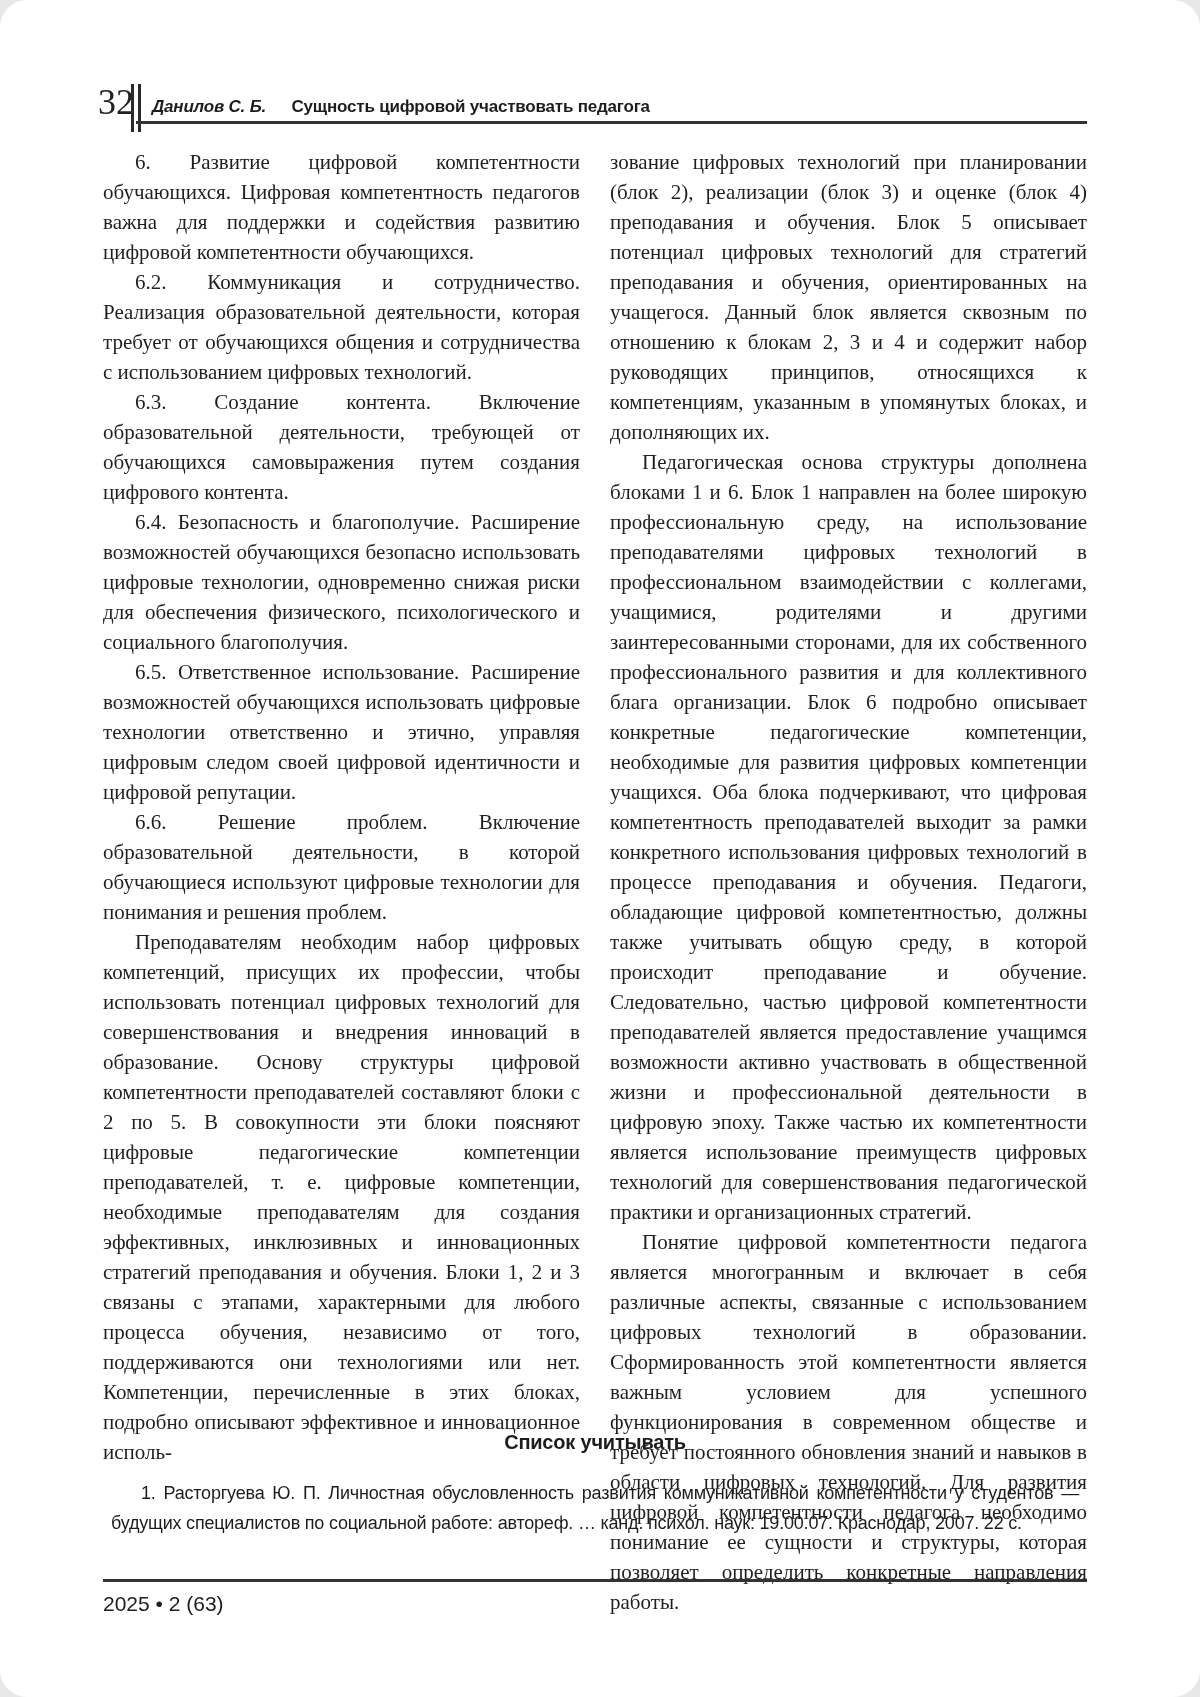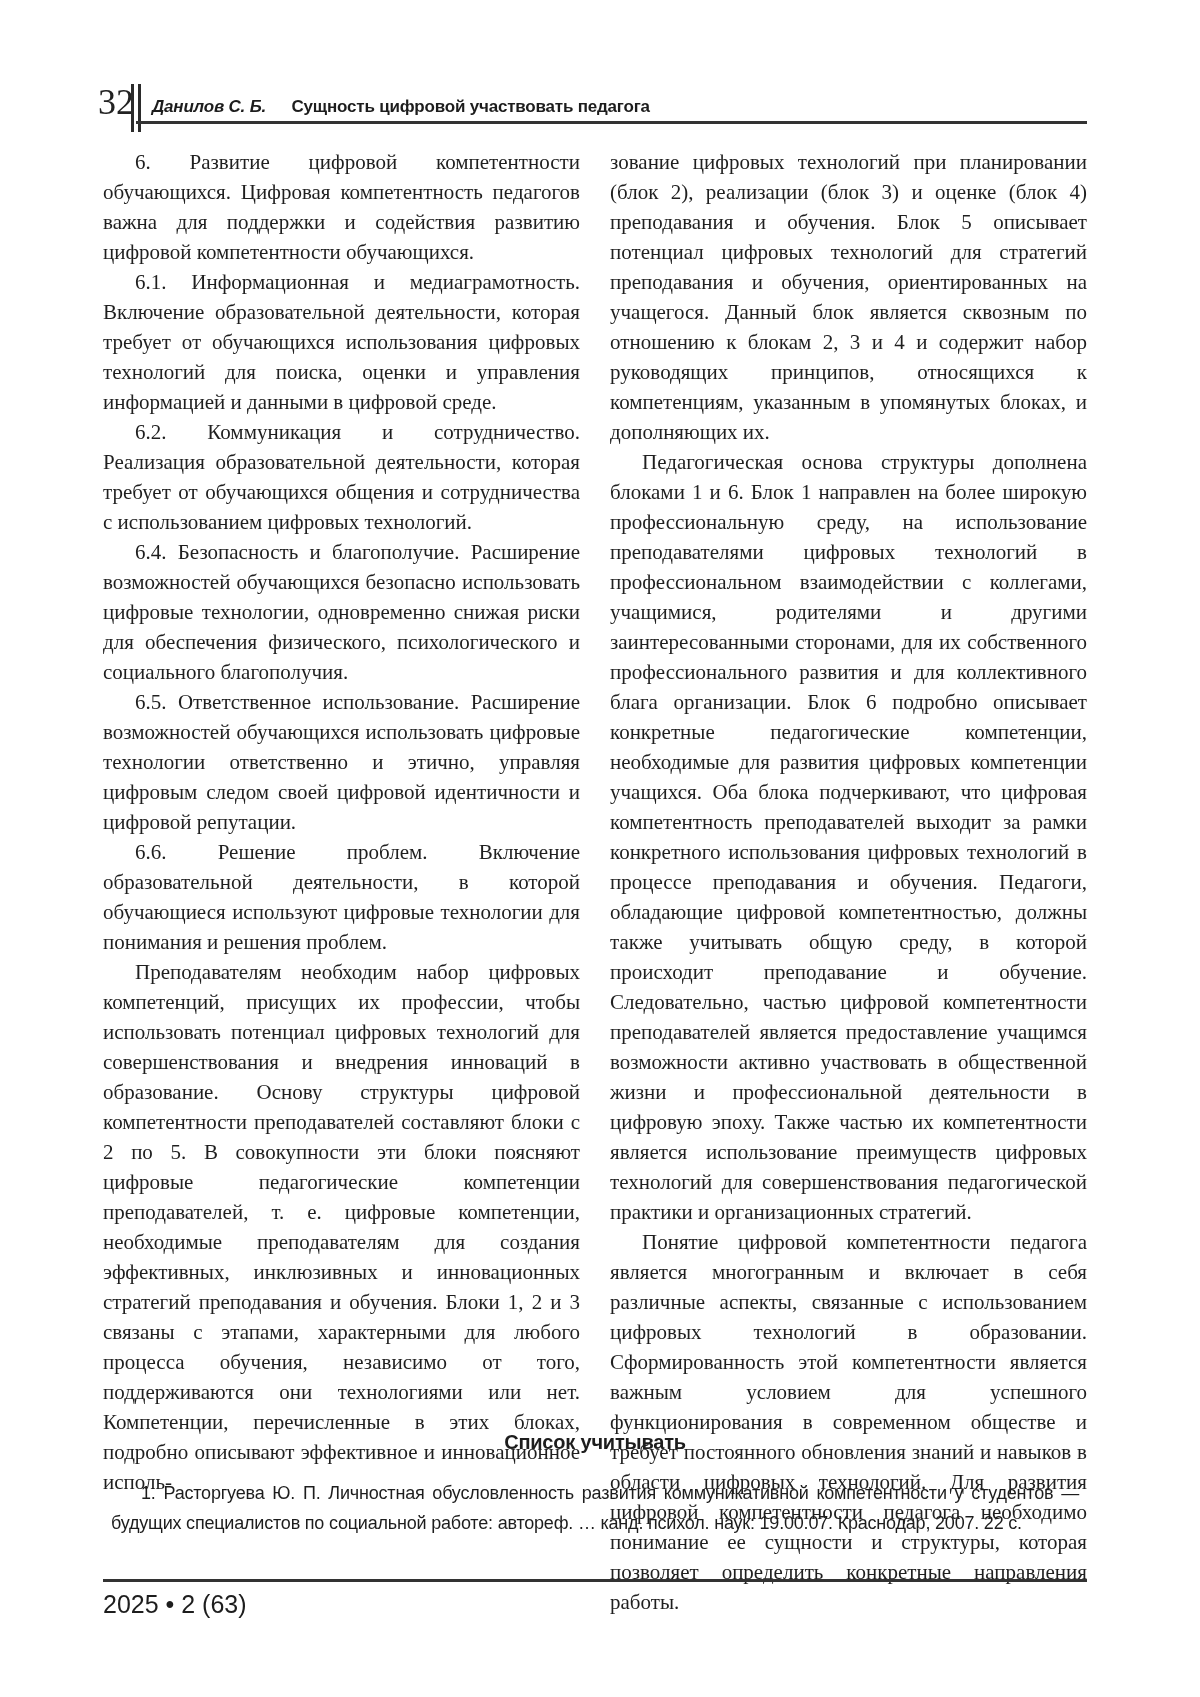--- a/index.html
+++ b/index.html
@@ -3,20 +3,21 @@
 <meta charset="utf-8">
 <style>
   html,body{margin:0;padding:0;background:#e8e8e8;}
   .page{
     position:relative;
     width:1200px;height:1697px;
     background:#ffffff;
     color:#1f1f1f;
     font-family:"Liberation Serif", serif;
     overflow:hidden;
+    border-radius:27px;
   }
   
   .pageno{
     position:absolute;left:98px;top:82px;
     font-family:"Liberation Serif", serif;
     font-size:36px;line-height:40px;color:#222;
   }
   .head-bars{
     position:absolute;left:131px;top:84px;
     width:4px;height:48px;
@@ -66,41 +67,41 @@
     color:#1d1d1d;letter-spacing:-0.2px;
   }
   
   .footer-rule{
     position:absolute;left:103px;top:1579px;
     width:984px;height:2.5px;background:#333;
   }
   .footer-text{
     position:absolute;left:103px;top:1592px;
     font-family:"Liberation Sans", sans-serif;
-    font-size:25px;line-height:24px;color:#1d1d1d;
+    font-size:21px;line-height:24px;color:#1d1d1d;
   }
 </style>
 </head>
 <body>
 
 <div class="page">
 
   <div class="pageno">32</div>
   <div class="head-bars"></div>
   <div class="runhead">
     <span class="author">Данилов С. Б.</span>
     <span class="title">Сущность цифровой участвовать педагога</span>
   </div>
   <div class="header-rule"></div>
 
   <div class="columns">
     <div class="col">
       <p class="indent">6. Развитие цифровой компетентности обучающихся. Цифровая компетентность педагогов важна для поддержки и содействия развитию цифровой компетентности обучающихся.</p>
-      <p class="indent">6.1. Информационная и медиаграмотность. Включение образовательной деятельности, которая требует от обучающихся использования цифровых технологий для поиска, оценки и управления информацией и данными в цифровой среде.</p>
       <p class="indent">6.2. Коммуникация и сотрудничество. Реализация образовательной деятельности, которая требует от обучающихся общения и сотрудничества с использованием цифровых технологий.</p>
+      <p class="indent">6.3. Создание контента. Включение образовательной деятельности, требующей от обучающихся самовыражения путем создания цифрового контента.</p>
       <p class="indent">6.4. Безопасность и благополучие. Расширение возможностей обучающихся безопасно использовать цифровые технологии, одновременно снижая риски для обеспечения физического, психологического и социального благополучия.</p>
       <p class="indent">6.5. Ответственное использование. Расширение возможностей обучающихся использовать цифровые технологии ответственно и этично, управляя цифровым следом своей цифровой идентичности и цифровой репутации.</p>
       <p class="indent">6.6. Решение проблем. Включение образовательной деятельности, в которой обучающиеся используют цифровые технологии для понимания и решения проблем.</p>
       <p class="indent">Преподавателям необходим набор цифровых компетенций, присущих их профессии, чтобы использовать потенциал цифровых технологий для совершенствования и внедрения инноваций в образование. Основу структуры цифровой компетентности преподавателей составляют блоки с 2 по 5. В совокупности эти блоки поясняют цифровые педагогические компетенции преподавателей, т. е. цифровые компетенции, необходимые преподавателям для создания эффективных, инклюзивных и инновационных стратегий преподавания и обучения. Блоки 1, 2 и 3 связаны с этапами, характерными для любого процесса обучения, независимо от того, поддерживаются они технологиями или нет. Компетенции, перечисленные в этих блоках, подробно описывают эффективное и инновационное исполь-</p>
     </div>
     <div class="col">
       <p class="noindent">зование цифровых технологий при планировании (блок 2), реализации (блок 3) и оценке (блок 4) преподавания и обучения. Блок 5 описывает потенциал цифровых технологий для стратегий преподавания и обучения, ориентированных на учащегося. Данный блок является сквозным по отношению к блокам 2, 3 и 4 и содержит набор руководящих принципов, относящихся к компетенциям, указанным в упомянутых блоках, и дополняющих их.</p>
       <p class="indent">Педагогическая основа структуры дополнена блоками 1 и 6. Блок 1 направлен на более широкую профессиональную среду, на использование преподавателями цифровых технологий в профессиональном взаимодействии с коллегами, учащимися, родителями и другими заинтересованными сторонами, для их собственного профессионального развития и для коллективного блага организации. Блок 6 подробно описывает конкретные педагогические компетенции, необходимые для развития цифровых компетенции учащихся. Оба блока подчеркивают, что цифровая компетентность преподавателей выходит за рамки конкретного использования цифровых технологий в процессе преподавания и обучения. Педагоги, обладающие цифровой компетентностью, должны также учитывать общую среду, в которой происходит преподавание и обучение. Следовательно, частью цифровой компетентности преподавателей является предоставление учащимся возможности активно участвовать в общественной жизни и профессиональной деятельности в цифровую эпоху. Также частью их компетентности является использование преимуществ цифровых технологий для совершенствования педагогической практики и организационных стратегий.</p>
       <p class="indent">Понятие цифровой компетентности педагога является многогранным и включает в себя различные аспекты, связанные с использованием цифровых технологий в образовании. Сформированность этой компетентности является важным условием для успешного функционирования в современном обществе и требует постоянного обновления знаний и навыков в области цифровых технологий. Для развития цифровой компетентности педагога необходимо понимание ее сущности и структуры, которая позволяет определить конкретные направления работы.</p>
     </div>

